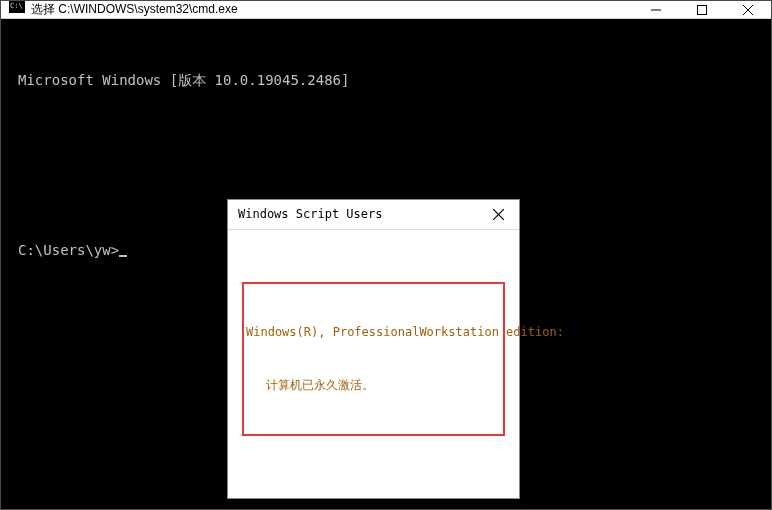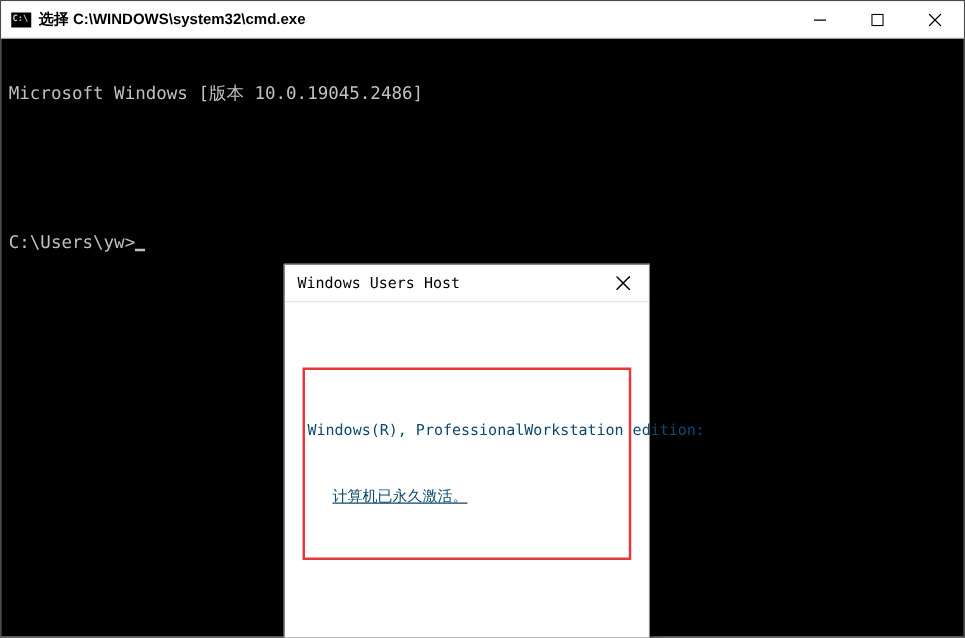--- a/index.html
+++ b/index.html
@@ -12,26 +12,25 @@
     }
     .cmd-window {
       width: 772px;
       height: 510px;
       background: #ffffff;
       border: 1px solid #4a4a4a;
       display: flex;
       flex-direction: column;
     }
     .titlebar {
-      height: 30px;
+      height: 18px;
       background: #ffffff;
       display: flex;
-      align-items: center;
+      align-items: flex-start;
       border-bottom: 1px solid #d0d0d0;
-      font-weight: bold;
     }
     .titlebar-icon {
       width: 16px;
       height: 12px;
       margin-left: 8px;
       background: #000;
       position: relative;
       display: inline-block;
     }
     .titlebar-icon::after {
@@ -68,21 +67,21 @@
       flex: 1;
       background: #000000;
       color: #c0c0c0;
       font-family: "NSimSun", "SimSun", "Consolas", monospace;
       font-size: 14px;
       line-height: 17px;
       padding: 2px 0 0 0;
       white-space: pre;
       position: relative;
     }
-    .terminal-line { padding-left: 6px; }
+    .terminal-line { padding-left: 17px; margin-top: 17px; }
     .cursor {
       display: inline-block;
       width: 8px;
       height: 2px;
       background: #c0c0c0;
       vertical-align: bottom;
       margin-bottom: 2px;
     }
     .dialog {
       position: absolute;
@@ -114,30 +113,29 @@
       display: flex;
       align-items: center;
       justify-content: center;
       cursor: pointer;
     }
     .dialog-close svg { stroke: #000; stroke-width: 1.2; }
     .dialog-body {
       background: #ffffff;
       padding: 18px 14px 28px 14px;
       font-size: 12px;
-      color: #0c4a6e;
+      color: #a16207;
     }
     .highlight-box {
       border: 2px solid #e23a3a;
       padding: 6px 6px 6px 2px;
     }
     .dialog-line2 {
       padding-left: 20px;
       margin-top: 2px;
-      text-decoration: underline;
     }
   </style>
 </head>
 <body>
 
 <div class="cmd-window">
   <div class="titlebar">
     <span class="titlebar-icon"></span>
     <span class="titlebar-text">选择 C:\WINDOWS\system32\cmd.exe</span>
     <div class="win-controls">
@@ -161,21 +159,21 @@
   </div>
 
   <div class="terminal">
     <div class="terminal-line">Microsoft Windows [版本 10.0.19045.2486]</div>
     <div class="terminal-line"></div>
     <div class="terminal-line"></div>
     <div class="terminal-line"><span>C:\Users\yw&gt;</span><span class="cursor"></span></div>
 
     <div class="dialog">
       <div class="dialog-titlebar">
-        <span class="dialog-title">Windows Users Host</span>
+        <span class="dialog-title">Windows Script Users</span>
         <div class="dialog-close">
           <svg width="11" height="11">
               <line x1="0" y1="0" x2="11" y2="11"></line>
               <line x1="11" y1="0" x2="0" y2="11"></line>
             </svg>
         </div>
       </div>
       <div class="dialog-body">
         <div class="highlight-box">
           <div>Windows(R), ProfessionalWorkstation edition:</div>

